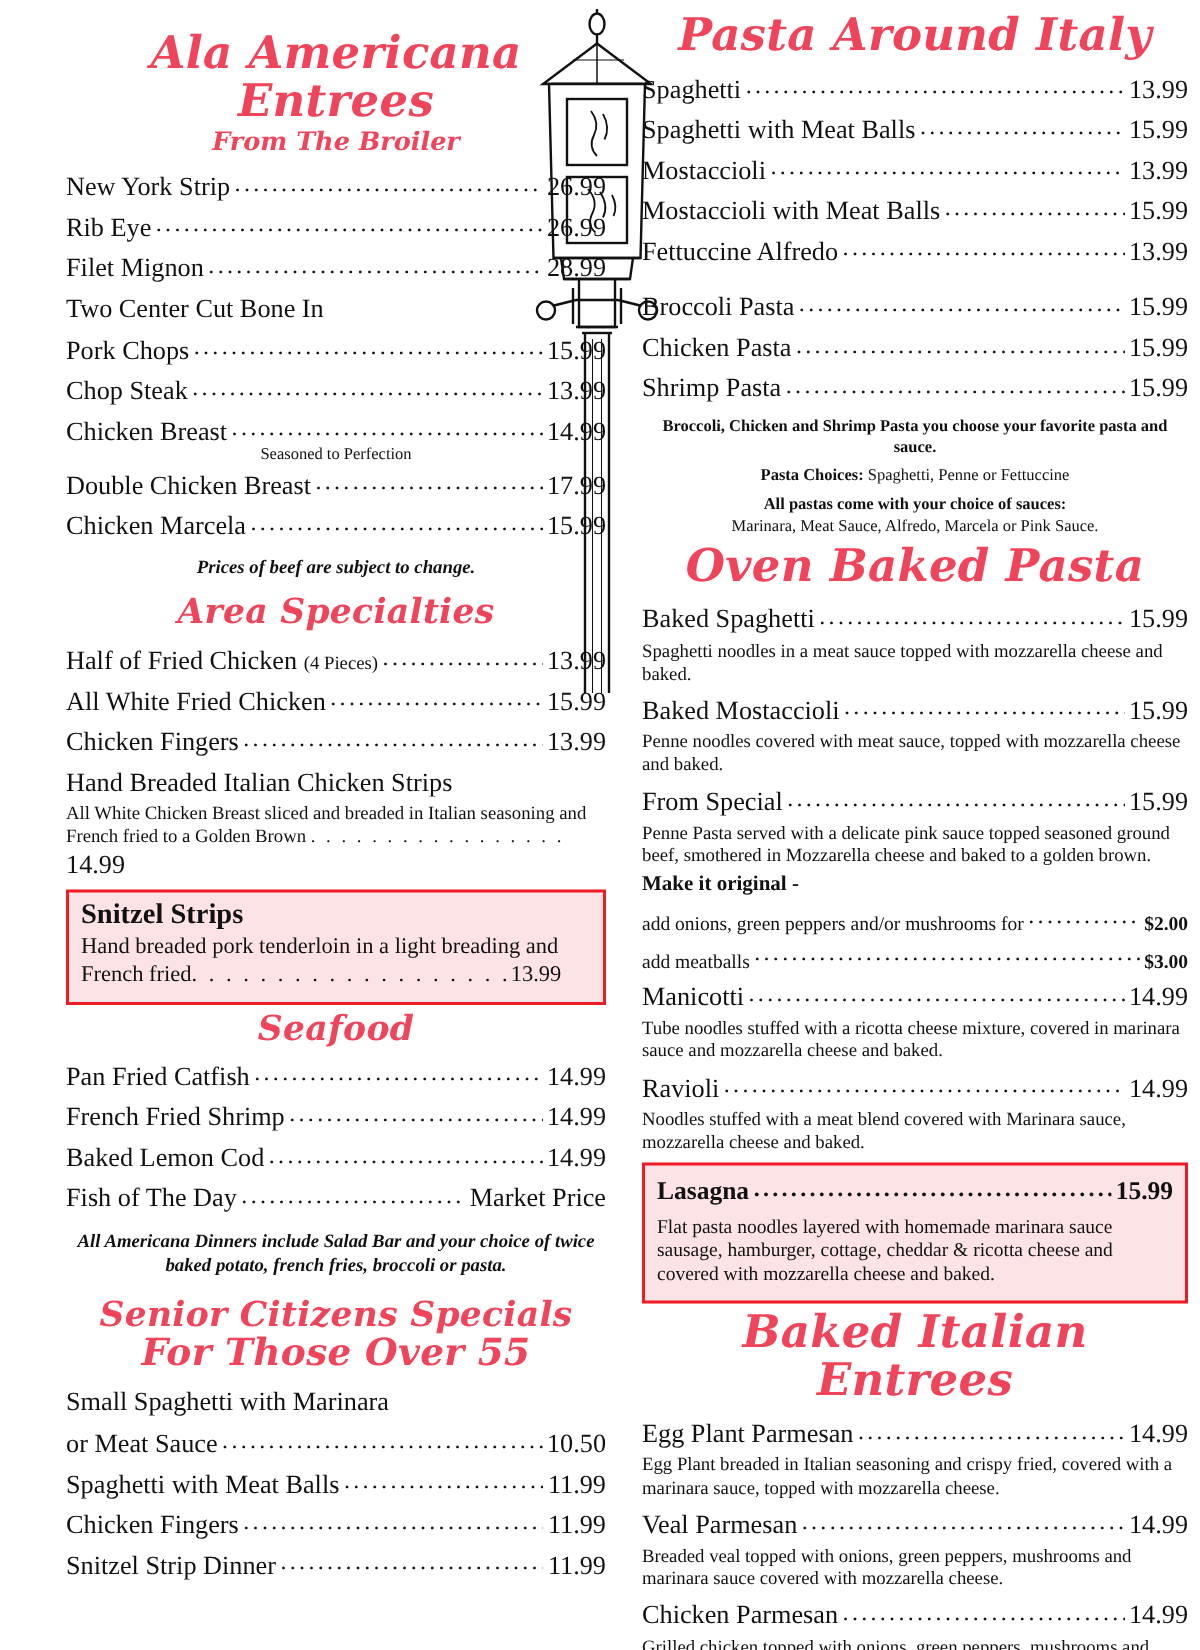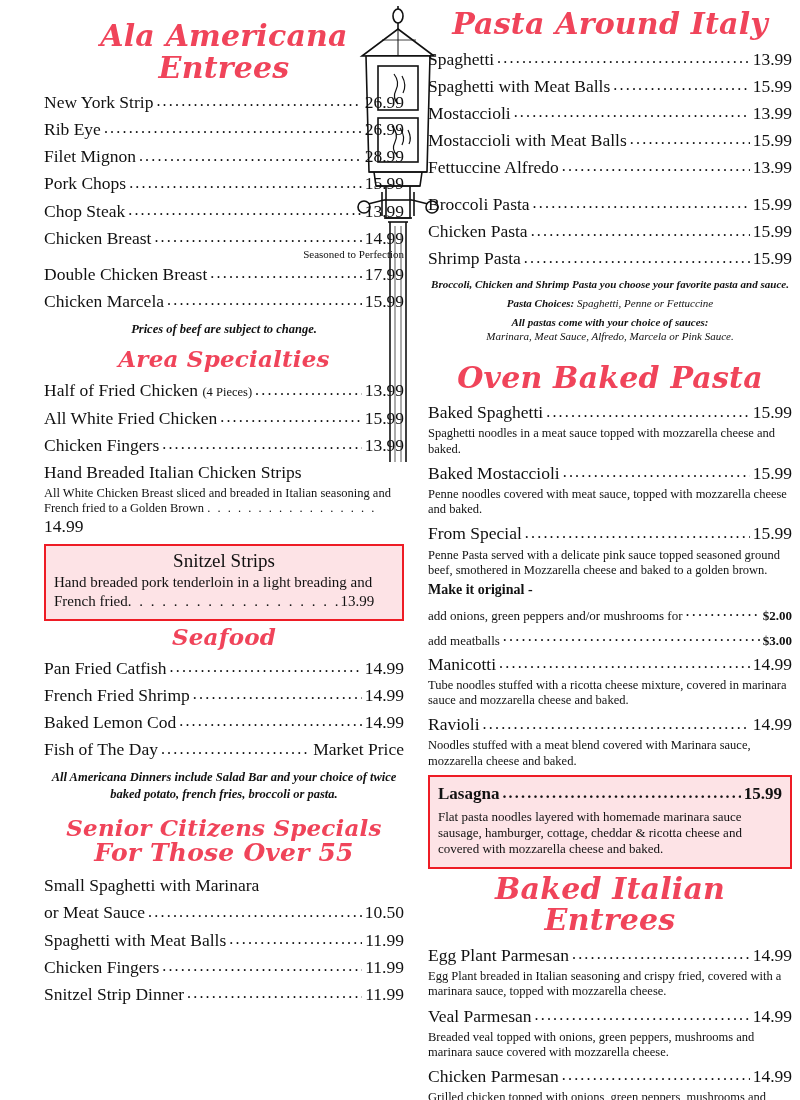--- a/index.html
+++ b/index.html
@@ -65,50 +65,49 @@
     font-size: 12.5px;
     line-height: 1.22;
     margin: 0 0 3px 0;
   }
   .bold { font-weight: bold; }
   .tiny-center {
     font-size: 11px;
     text-align: center;
     font-weight: bold;
     line-height: 1.3;
-    font-style: italic;
   }
   .caps-note {
     font-size: 12.5px;
     font-weight: bold;
     font-style: italic;
     text-align: center;
     line-height: 1.3;
   }
 
   
   .hl-box {
     border: 2.5px solid #ee1c25;
     background: #fde3e6;
     padding: 4px 8px 7px 8px;
     margin: 6px 0 4px 0;
   }
   .hl-title {
-    font-weight: normal;
+    font-weight: bold;
     font-size: 19px;
-    text-align: center;
+    text-align: left;
     margin-bottom: 1px;
   }
   .hl-row { font-size: 15px; line-height: 1.3; }
 
   
   .lamp { position: absolute; left: 338px; top: 4px; width: 120px; height: 460px; }
   .seasoned {
     font-size: 11px;
-    text-align: right;
+    text-align: center;
     margin-top: -4px;
     margin-bottom: 1px;
   }
   .spacer6 { height: 6px; }
   .spacer10 { height: 10px; }
   .spacer14 { height: 14px; }
   .inline-small { font-size: 12.5px; }
 </style>
 </head>
 <body>
@@ -162,36 +161,40 @@
         <path d="M57 222 L57 458" stroke-width="0.7"></path>
         <path d="M63 222 L63 458" stroke-width="0.7"></path>
       </g>
     </svg>
   </div>
 
   <div class="col-left">
 
     <div>
       <div class="section-title t-xl">Ala Americana Entrees</div>
+      <div class="sub-title">From The Broiler</div>
       <div class="spacer6"></div>
 
       <div class="row">
         <span class="nm">New York Strip</span>
         <span class="dots">................................................................................</span>
         <span class="pr">26.99</span>
       </div>
       <div class="row">
         <span class="nm">Rib Eye</span>
         <span class="dots">................................................................................</span>
         <span class="pr">26.99</span>
       </div>
       <div class="row">
         <span class="nm">Filet Mignon</span>
         <span class="dots">................................................................................</span>
         <span class="pr">28.99</span>
+      </div>
+      <div class="row noleader">
+        <span class="nm">Two Center Cut Bone In</span>
       </div>
       <div class="row">
         <span class="nm">Pork Chops</span>
         <span class="dots">................................................................................</span>
         <span class="pr">15.99</span>
       </div>
       <div class="row">
         <span class="nm">Chop Steak</span>
         <span class="dots">................................................................................</span>
         <span class="pr">13.99</span>
@@ -365,21 +368,21 @@
       <div class="tiny-center" style="margin-top:4px;">Broccoli, Chicken and Shrimp Pasta you choose your favorite pasta and sauce.</div>
       <div class="tiny-center" style="margin-top:5px;">
         <span>Pasta Choices:</span>
         <span style="font-weight:normal;">Spaghetti, Penne or Fettuccine</span>
       </div>
       <div class="tiny-center" style="margin-top:5px;">All pastas come with your choice of sauces:</div>
       <div class="tiny-center" style="font-weight:normal;">Marinara, Meat Sauce, Alfredo, Marcela or Pink Sauce.</div>
     </div>
 
     <div>
-      <div class="section-title t-xl" style="margin-top:18px;">Oven Baked Pasta</div>
+      <div class="section-title t-xl" style="margin-top:4px;">Oven Baked Pasta</div>
       <div class="spacer6"></div>
 
       <div class="row">
         <span class="nm">Baked Spaghetti</span>
         <span class="dots">................................................................................</span>
         <span class="pr">15.99</span>
       </div>
       <div class="desc">Spaghetti noodles in a meat sauce topped with mozzarella cheese and baked.</div>
 
       <div class="row">

